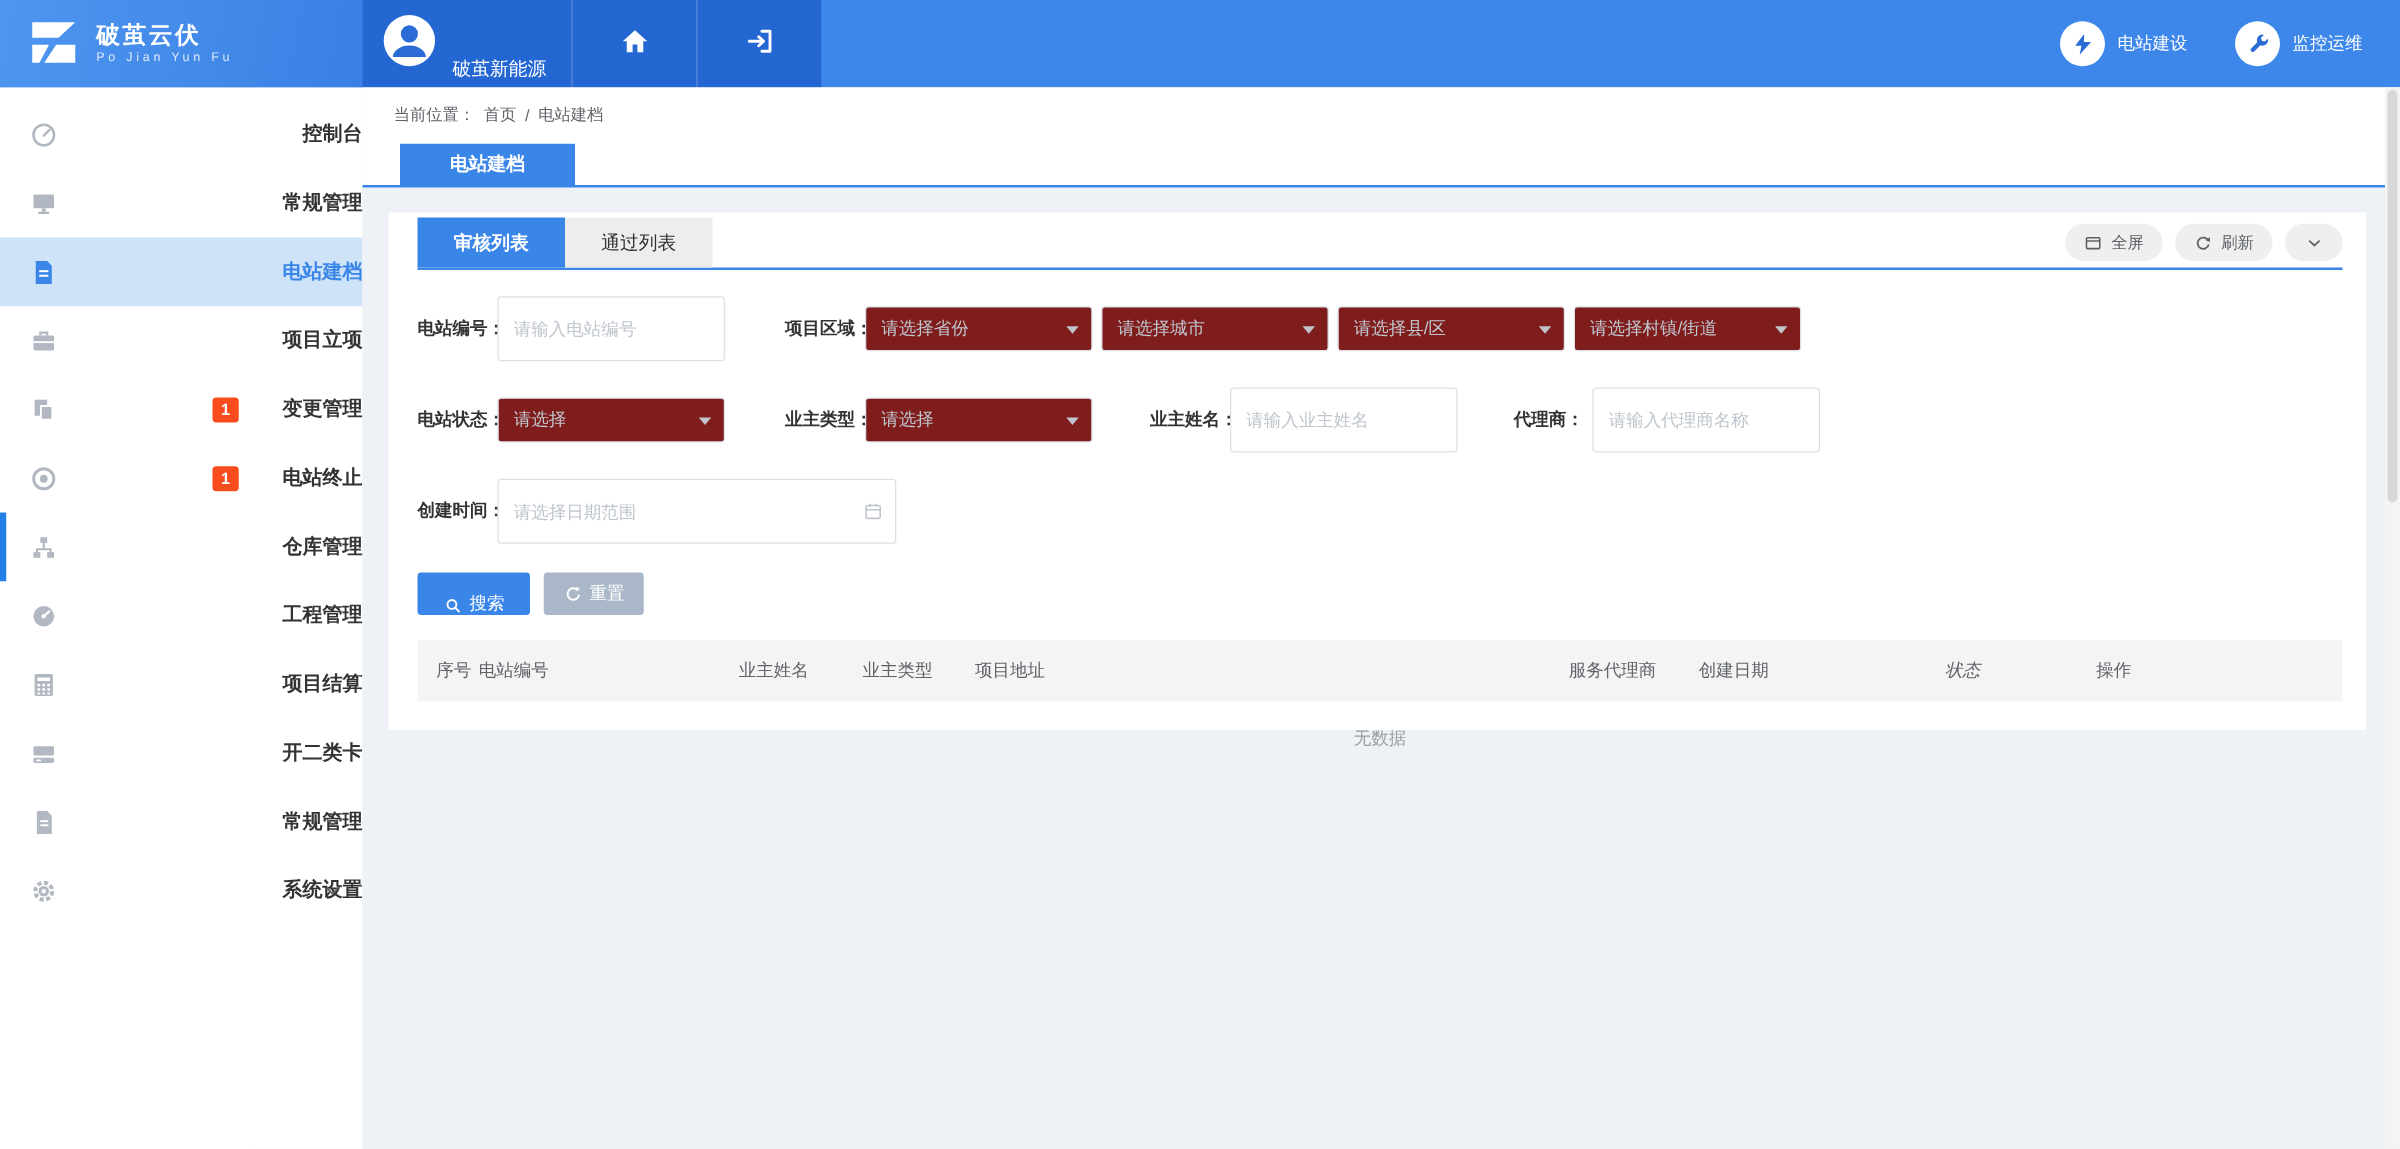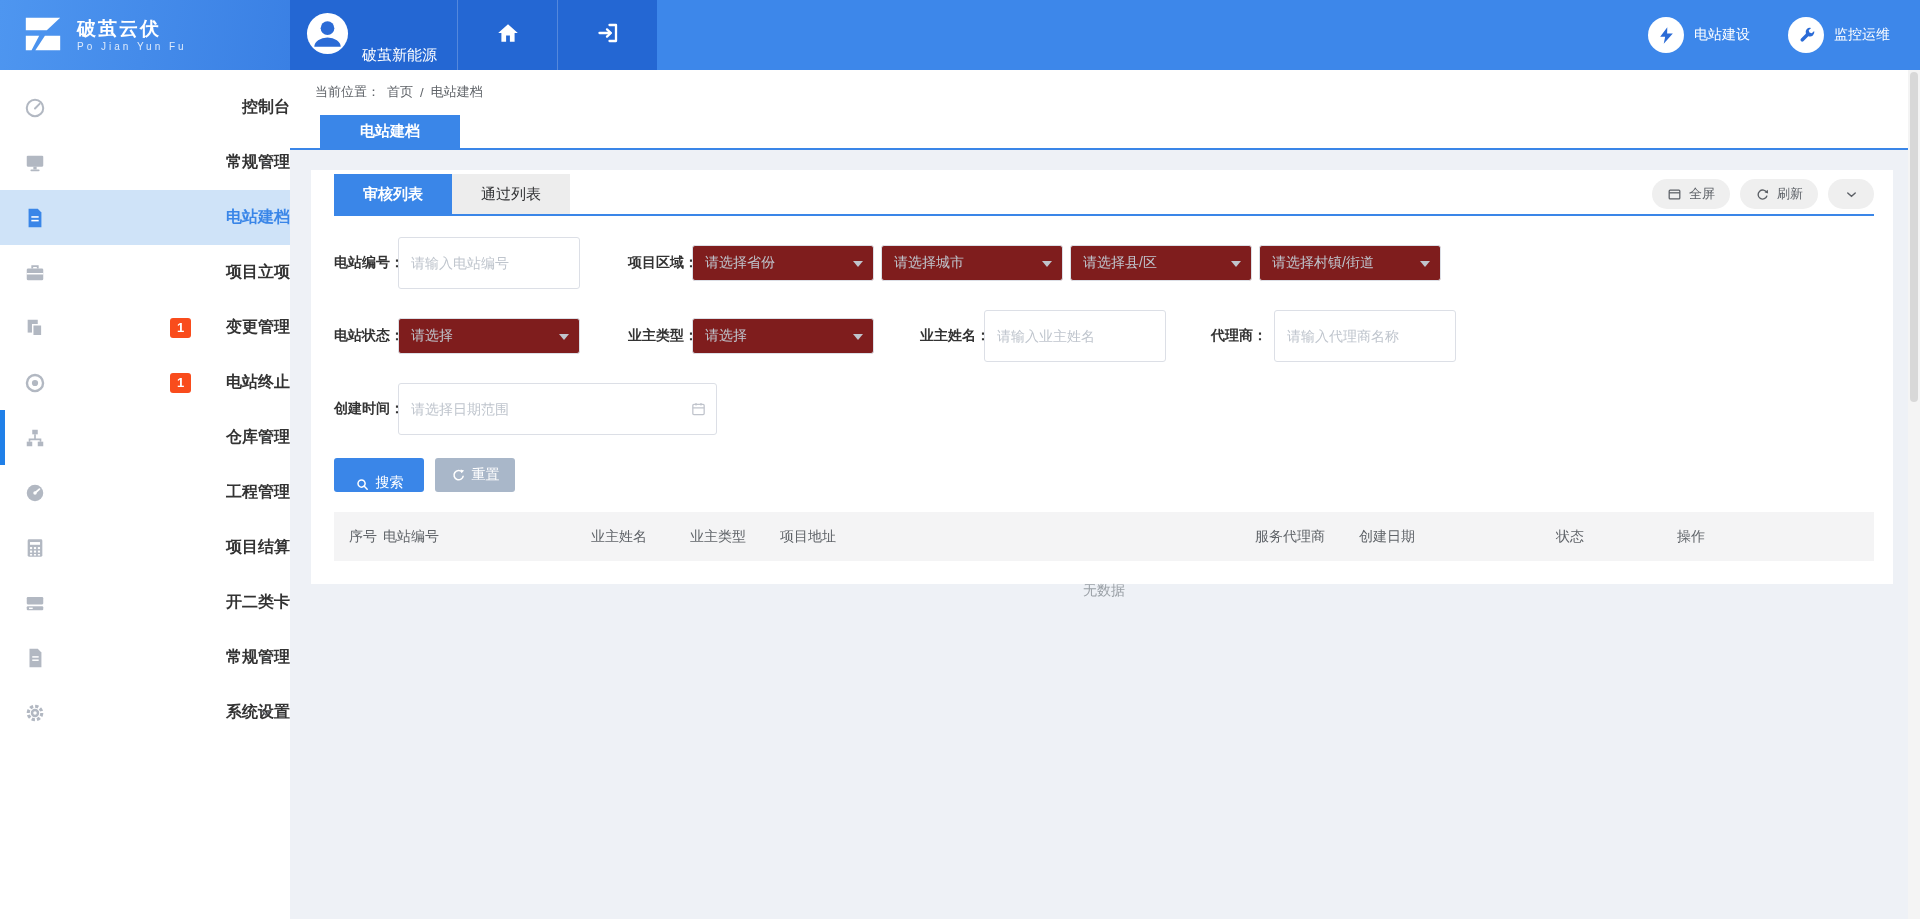--- a/index.html
+++ b/index.html
@@ -89,21 +89,21 @@
     font-family:inherit; }
   .btn svg { width:15px; height:15px; display:block; }
   .btn-search { width:90px; background:#3a86e8;align-items:flex-end; }
   .btn-reset  { width:80px; background:#a9b7c9; }
 
   .table { margin-top:20px; }
   .thead { display:flex; align-items:center; height:49px; background:#f4f4f5;
     font-size:14px; color:#5f6368; }
   .th { white-space:nowrap; }
   .th1{width:49px; padding-left:15px;} .th2{width:208px;} .th3{width:99px;} .th4{width:90px;}
-  .th5{width:475px;} .th6{width:104px;} .th7{width:197px;} .th8{width:121px;} .th9{flex:1;}
+  .th5{width:475px;} .th6{width:104px;} .th7{width:197px;} .th8{width:121px;font-style:italic;} .th9{flex:1;}
   .empty { text-align:center; padding:21px 0; color:#9aa0a6; font-size:14px; }
 
   .scrollbar { position:absolute; right:0; top:70px; bottom:0; width:12px; background:#f4f4f4; }
   .scroll-thumb { position:absolute; top:2px; left:2px; width:8px; height:330px;
     background:#d8d8d8; border-radius:4px; cursor:pointer; }
 </style>
 </head>
 <body>
 
 <div class="header">

